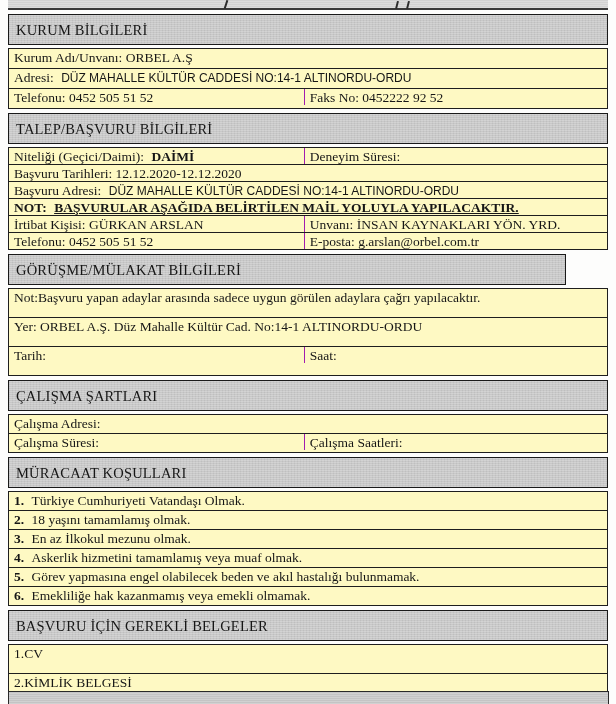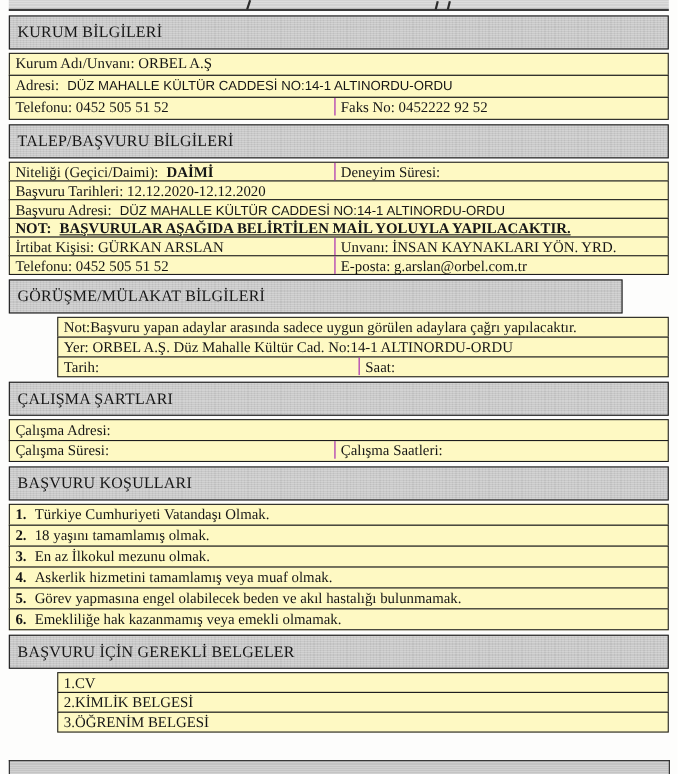--- a/index.html
+++ b/index.html
@@ -40,21 +40,21 @@
   .sec-header.short{width:558px;box-sizing:border-box;}
   
   .row{
     display:flex;box-sizing:border-box;
     border:1px solid #1e1e1e;margin-top:-1px;
     background:#fef9c3;align-items:flex-start;
   }
   .rows .row:first-child{margin-top:0;}
   .h21 .row{height:21px;}
   .h18 .row{height:18px;}
-  .h19 .row{height:19px;margin-left:44px;}
+  .h19 .row{height:30px;}
   .h20 .row{height:20px;}
   .cell{
     padding:1px 4px 0 5px;box-sizing:border-box;
     overflow:hidden;white-space:nowrap;
     font-size:13.5px;line-height:15px;
   }
   .cell.full{flex:1;}
   .cell.left{width:49.3%;flex:none;}
   .cell.right{flex:1;border-left:1px solid #a21caf;}
   .cell span + span{margin-left:4px;}
@@ -200,21 +200,21 @@
           </div>
           <div class="cell right">
             <span>Çalışma Saatleri:</span>
           </div>
         </div>
       </div>
     </div>
 
     <div class="sec">
       <div class="sec-header">
-        <span>BAŞVURU KOŞULLARI</span>
+        <span>MÜRACAAT KOŞULLARI</span>
       </div>
       <div class="rows h20">
         <div class="row">
           <div class="cell full">
             <span class="b">1.</span>
             <span>Türkiye Cumhuriyeti Vatandaşı Olmak.</span>
           </div>
         </div>
         <div class="row">
           <div class="cell full">

